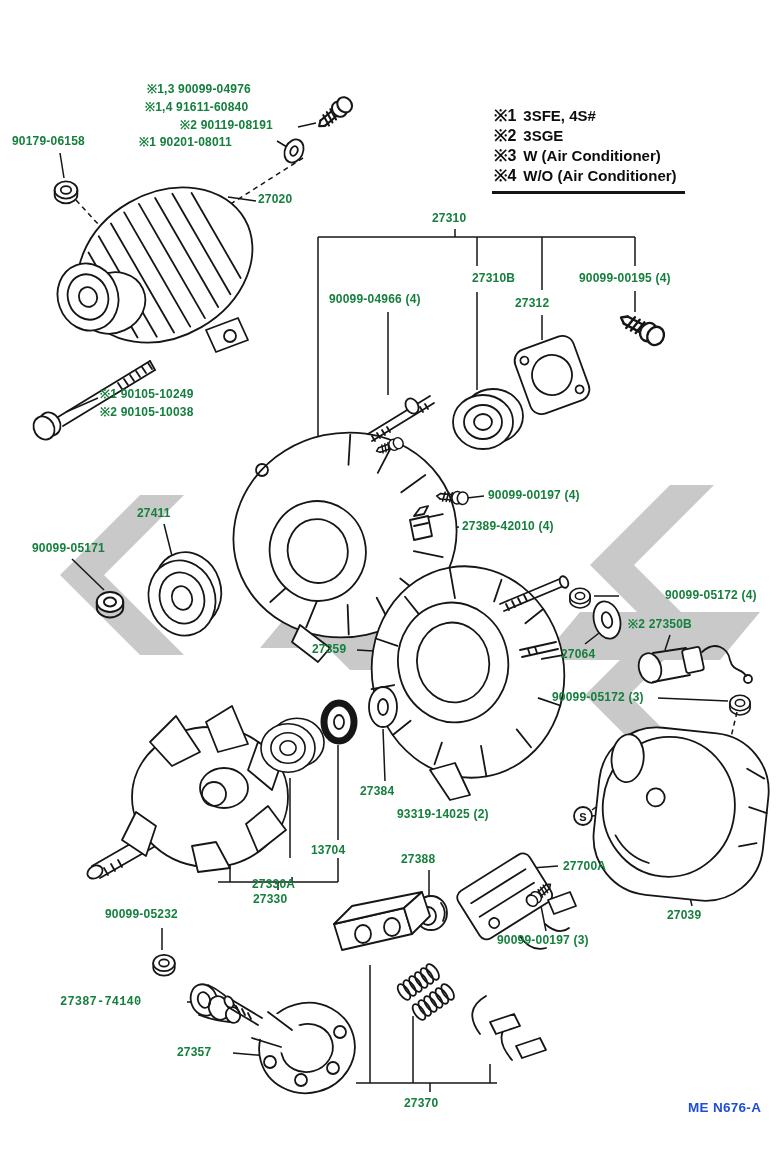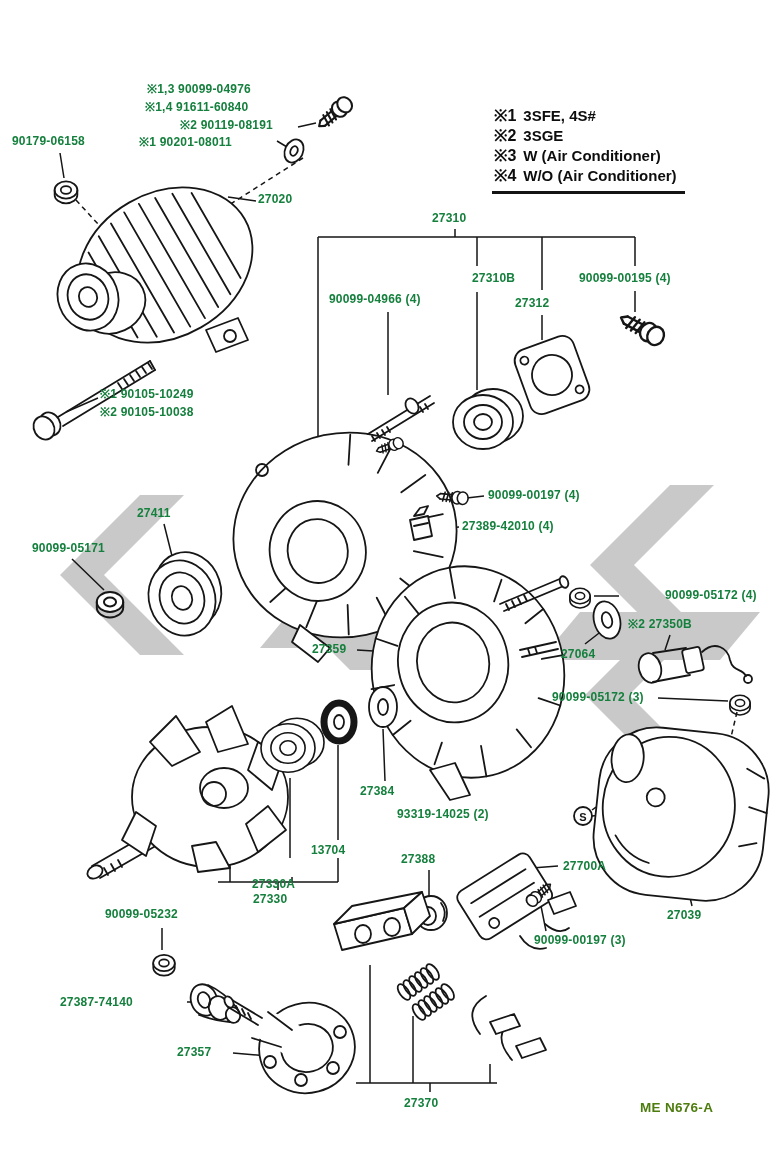--- a/index.html
+++ b/index.html
@@ -6,22 +6,22 @@
   .stage{position:relative;width:784px;height:1158px;background:#fff;overflow:hidden;
          font-family:"Liberation Sans",sans-serif;}
   .stage svg{position:absolute;left:0;top:0;}
   .part-label{position:absolute;font-weight:bold;font-size:12px;letter-spacing:.2px;
               color:#15803d;white-space:nowrap;line-height:17px;}
   .legend{position:absolute;left:492px;top:106px;padding:0 8px 5px 2px;
           border-bottom:3px solid #141414;}
   .legend-row{display:flex;gap:7px;font-weight:bold;font-size:15px;color:#0d0d0d;
               line-height:20px;white-space:nowrap;}
   .legend-marker{font-size:16px;}
-  .footer-code{position:absolute;left:640px;top:1100px;font-weight:bold;
-               font-size:13.5px;color:#4d7c0f;letter-spacing:.3px;}
+  .footer-code{position:absolute;left:688px;top:1100px;font-weight:bold;
+               font-size:13.5px;color:#1d4ed8;letter-spacing:.3px;}
   
   .art{stroke:#161616;stroke-width:1.8;fill:none;stroke-linecap:round;stroke-linejoin:round;}
   .aw{stroke:#161616;stroke-width:1.8;fill:#fff;stroke-linecap:round;stroke-linejoin:round;}
   .ld{stroke:#161616;stroke-width:1.5;fill:none;}
   .dash{stroke:#161616;stroke-width:1.5;fill:none;stroke-dasharray:5 4;}
   .wm{fill:#c9c9c9;stroke:none;}
   .sArtText{font-family:"Liberation Sans",sans-serif;font-size:11px;font-weight:bold;fill:#141414;}
 </style>
 </head>
 <body>
@@ -358,21 +358,21 @@
       <div class="part-label" style="left: 552px; top: 689px;">90099-05172 (3)</div>
       <div class="part-label" style="left: 360px; top: 783px;">27384</div>
       <div class="part-label" style="left: 397px; top: 806px;">93319-14025 (2)</div>
       <div class="part-label" style="left: 311px; top: 842px;">13704</div>
       <div class="part-label" style="left: 252px; top: 860px; margin-top: 16px;">27330A</div>
       <div class="part-label" style="left: 253px; top: 891px;">27330</div>
       <div class="part-label" style="left: 401px; top: 851px;">27388</div>
       <div class="part-label" style="left: 563px; top: 858px;">27700A</div>
       <div class="part-label" style="left: 105px; top: 906px;">90099-05232</div>
       <div class="part-label" style="left: 667px; top: 907px;">27039</div>
-      <div class="part-label" style="left: 497px; top: 932px; margin-left: 37px;">90099-00197 (3)</div>
-      <div class="part-label" style="left: 60px; top: 994px;">27387-74140</div>
+      <div class="part-label" style="left: 497px; top: 932px;">90099-00197 (3)</div>
+      <div class="part-label" style="left: 60px; top: 994px; font-family: Liberation Mono, monospace;">27387-74140</div>
       <div class="part-label" style="left: 177px; top: 1044px;">27357</div>
       <div class="part-label" style="left: 404px; top: 1095px;">27370</div>
     </div>
 
 <div class="footer-code">ME N676-A</div>
 
 </div>
 
 </body></html>

